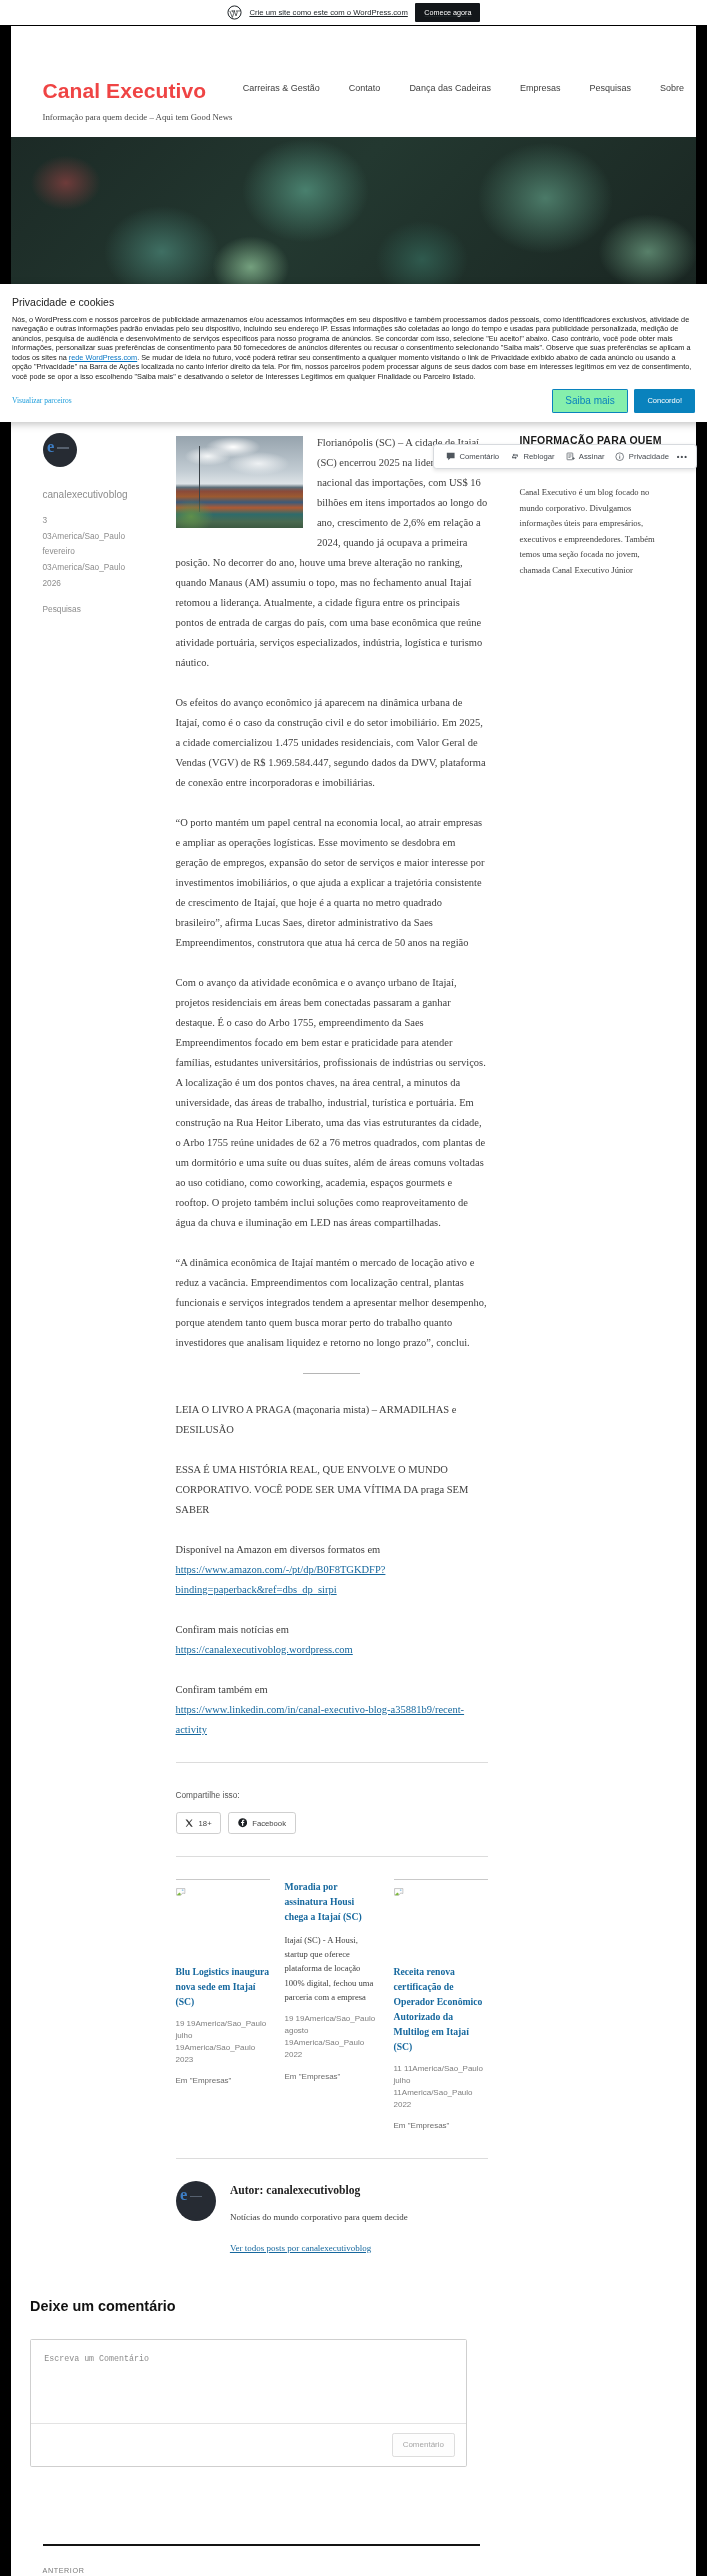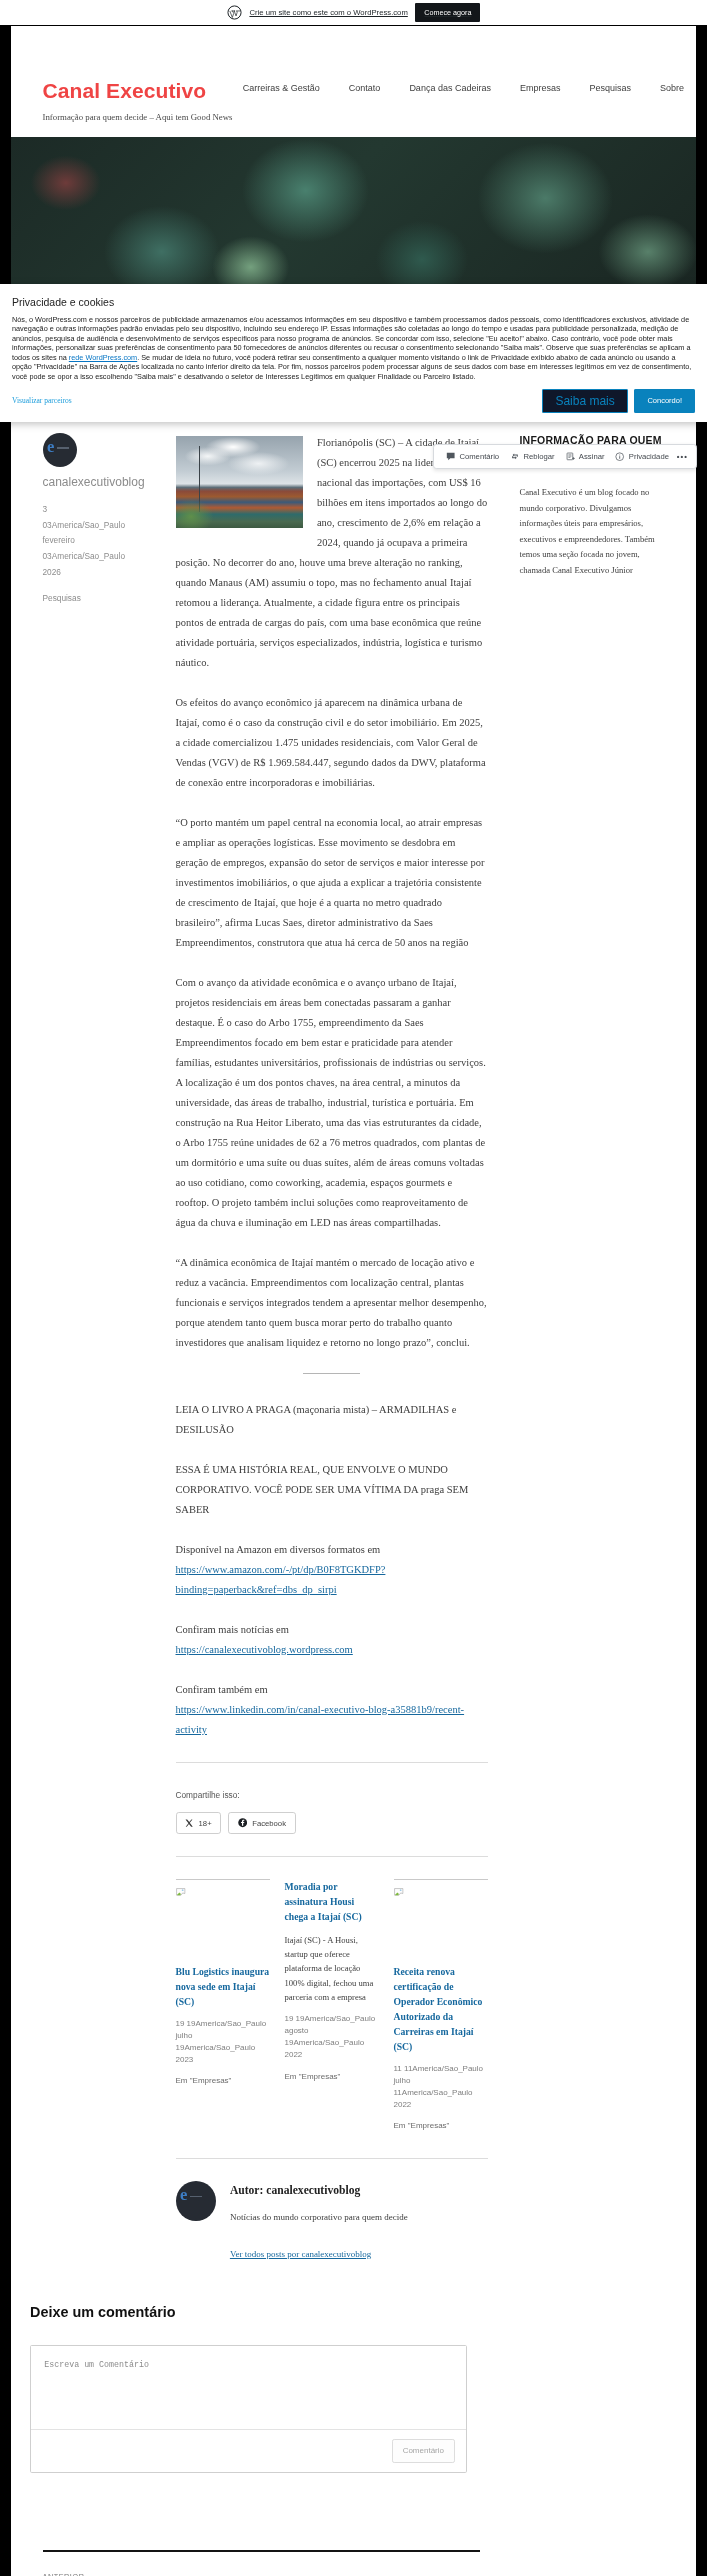--- a/index.html
+++ b/index.html
@@ -45,21 +45,21 @@
     position: absolute; top: 284px; left: 0; width: 707px; background: #fff; z-index: 40;
     padding: 12px 12px 8.8px 12px; box-shadow: 0 2.2px 7.7px rgba(0,0,0,.25);
   }
   .privacy-title { font-size: 10.5px; font-weight: 400; color: #222; margin-bottom: 6.6px; }
   .privacy-body { font-size: 7.3px; line-height: 9.5px; color: #222; }
   .privacy-body a { color: #0675c4; }
   .privacy-actions { display: flex; align-items: center; justify-content: space-between; margin-top: 7.7px; }
   .view-partners { color: #1a9cdb; font-size: 7.5px; text-decoration: none; font-family: Liberation Serif, serif; }
   .privacy-buttons { display: flex; gap: 6.6px; }
   .btn-outline-blue {
-    background: #0f172a; border: 0.6px solid #0982bd; color: #0982bd; font-size: 12px;
+    background: #86efac; border: 0.6px solid #0982bd; color: #0982bd; font-size: 10px;
     padding: 2px 12px; border-radius: 1.1px; cursor: pointer; font-family: inherit;
   }
   .btn-blue {
     background: #0982bd; border: 0.6px solid #0982bd; color: #fff; font-size: 7.5px;
     padding: 6.6px 12px; border-radius: 1.1px; cursor: pointer; font-family: inherit;
   }
   
   .action-bar {
     position: absolute; top: 444px; left: 433px; width: 264px; height: 25.4px; z-index: 45;
     background: #fff; border: 0.6px solid #d7dade; border-radius: 3.3px;
@@ -76,21 +76,21 @@
   .avatar {
     width: 34px; height: 34px; border-radius: 50%; background: #262b33; position: relative; overflow: hidden;
   }
   .avatar::before {
     content: "e"; position: absolute; left: 4.4px; top: 3.9px; color: #3d7dc4;
     font-family: "Liberation Serif", serif; font-size: 16.6px; font-weight: 700;
   }
   .avatar::after {
     content: ""; position: absolute; left: 14.4px; top: 14.4px; width: 12px; height: 1.7px; background: #56606e;
   }
-  .meta-author { margin-top: 8px; font-size: 12px; color: #8c8c8c; }
+  .meta-author { margin-top: 22px; font-size: 10px; color: #8c8c8c; }
   .meta-date { margin-top: 13.3px; font-size: 8.3px; color: #8c8c8c; line-height: 1.9; width: 86px; }
   .meta-category { display: inline-block; margin-top: 12px; font-size: 8.3px; color: #8c8c8c; text-decoration: none; }
   .article-col { width: 312px; flex: none; font-family: "Liberation Serif", serif; font-size: 10.5px; line-height: 20px; color: #3d3d3d; }
   .article-col p { margin-bottom: 20px; }
   .article-image {
     float: left; width: 127px; height: 92px; margin: 3.3px 14.4px 6.6px 0; position: relative; overflow: hidden;
     background:
       radial-gradient(33px 13.3px at 25% 22%, #f4f6f7 0%, rgba(244,246,247,0) 70%),
       radial-gradient(44px 16.6px at 65% 30%, #eef1f3 0%, rgba(238,241,243,0) 70%),
       radial-gradient(39px 14.4px at 45% 12%, #ffffff 0%, rgba(255,255,255,0) 70%),
@@ -121,21 +121,21 @@
   .thumb-broken { border-top: 0.6px solid #c9c9c9; padding-top: 3.3px; height: 24px; }
   .related-title { display: block; color: #1477b0; font-weight: 700; font-size: 9.7px; line-height: 15px; text-decoration: none; margin-bottom: 8.8px; }
   .related-excerpt { font-size: 8.6px; line-height: 14.4px; color: #3d3d3d; margin-bottom: 8.8px; }
   .related-meta { font-family: "Liberation Sans", sans-serif; font-size: 8px; color: #7f7f7f; line-height: 1.5; }
   .related-cat { font-family: "Liberation Sans", sans-serif; font-size: 8px; color: #6b6b6b; margin-top: 5.5px; }
   .related-card .spacer { height: 61px; }
   
   .author-box { display: flex; gap: 14.4px; margin-top: 21px; }
   .author-box .avatar { width: 40px; height: 40px; flex: none; }
   .author-heading { font-size: 11.6px; font-weight: 700; color: #222; margin-bottom: 5.5px; }
-  .author-desc { font-size: 9px; color: #3d3d3d; margin-bottom: 17px; }
+  .author-desc { font-size: 9px; color: #3d3d3d; margin-bottom: 11px; }
   .author-link { font-size: 9px; color: #1477b0; }
   
   .sidebar { width: 145px; flex: none; }
   .sidebar-heading { font-size: 10.5px; font-weight: 800; color: #191919; line-height: 1.35; letter-spacing: 0.2px; }
   .sidebar-text { margin-top: 24px; font-family: "Liberation Serif", serif; font-size: 8.6px; line-height: 15.5px; color: #3d3d3d; }
   
   .comments { margin: 40px 0 0 19px; width: 437px; }
   .comments-heading { font-size: 14.4px; font-weight: 800; color: #111; }
   .comment-box { margin-top: 25.4px; border: 0.6px solid #cfcfcf; border-radius: 1.7px; background: #fff; }
   .comment-box textarea {
@@ -257,21 +257,21 @@
           </div>
           <div class="related-card">
             <div class="thumb-broken">
               <svg width="10" height="8.3" viewBox="0 0 18 15">
                 <path d="M1 1h15v9l-4-1-3 4H1z" fill="#fdfdfd" stroke="#9a9a9a"></path>
                 <path d="M2 12l4-4 3 3-1.5 2H2z" fill="#7fba3f"></path>
                 <circle cx="12" cy="4" r="1.6" fill="#9ecbe8"></circle>
               </svg>
             </div>
             <div class="spacer"></div>
-            <a class="related-title" href="#">Receita renova certificação de Operador Econômico Autorizado da Carreiras em Itajaí (SC)</a>
+            <a class="related-title" href="#">Receita renova certificação de Operador Econômico Autorizado da Multilog em Itajaí (SC)</a>
             <div class="related-meta">11 11America/Sao_Paulo julho 11America/Sao_Paulo 2022</div>
             <div class="related-cat">Em "Empresas"</div>
           </div>
         </div>
 
         <hr class="rule">
 
         <div class="author-box">
           <div class="avatar"></div>
           <div>

